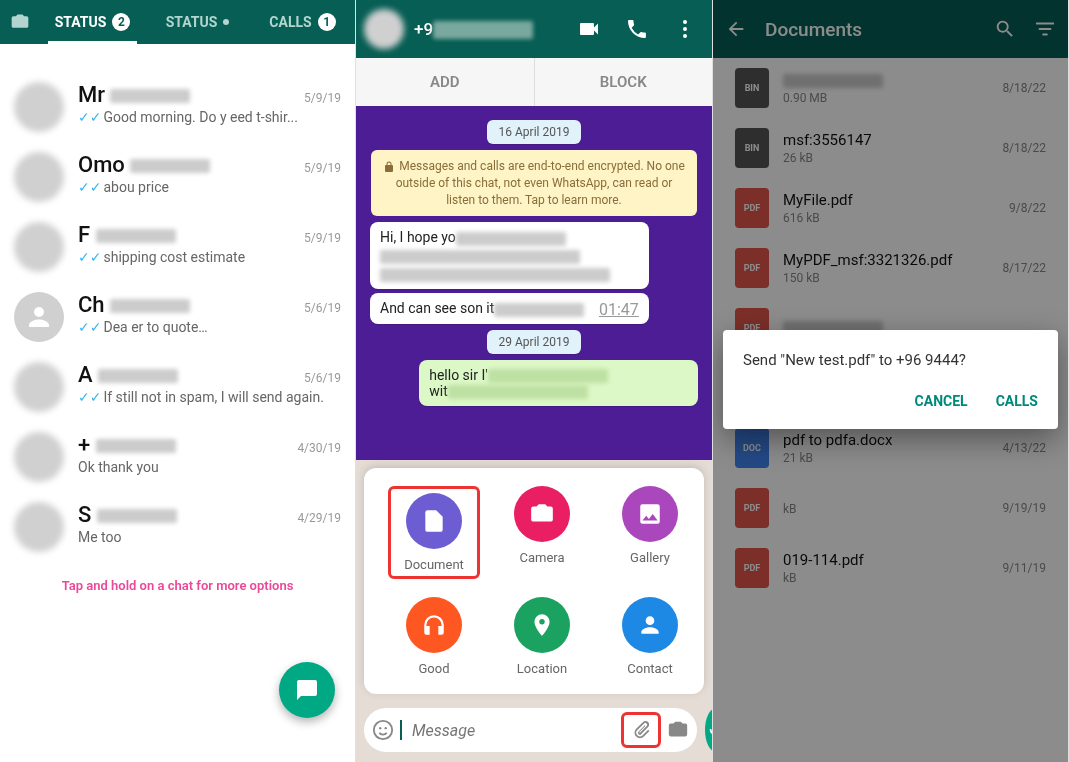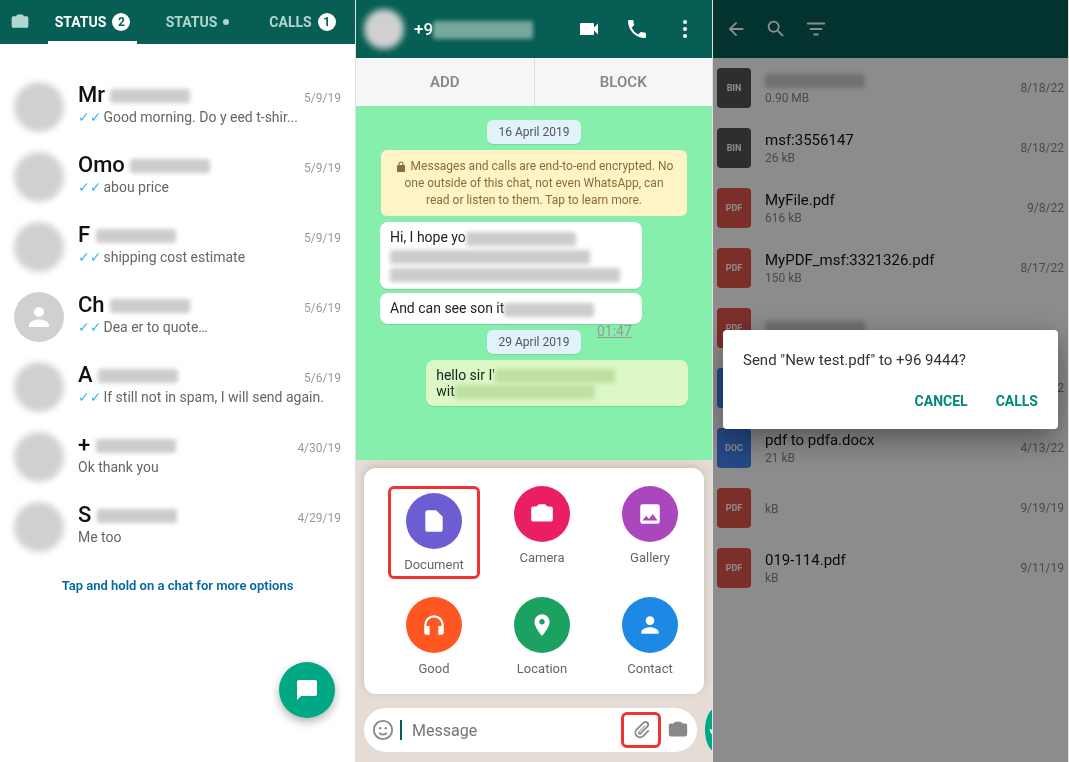--- a/index.html
+++ b/index.html
@@ -21,66 +21,66 @@
   .chats-spacer { height: 28px; }
   .chat-row { display:flex; align-items:flex-start; padding: 10px 14px; gap: 14px; }
   .avatar { width:50px; height:50px; border-radius:50%; background:#d0d0d0; flex-shrink:0; display:flex; align-items:center; justify-content:center; }
   .avatar svg { width:30px; height:30px; fill:#fff; }
   .chat-body { flex:1; min-width:0; }
   .chat-top { display:flex; justify-content:space-between; align-items:baseline; }
   .chat-name { font-size:22px; color:#111; font-weight:500; }
   .chat-date { font-size:12px; color:#999; }
   .chat-msg { font-size:14px; color:#666; white-space:nowrap; overflow:hidden; text-overflow:ellipsis; margin-top:2px;}
   .ticks { color:#34b7f1; font-size:14px; margin-right:2px; }
-  .tap-hold { text-align:center; font-size:13px; color:#0369a1; padding:16px; font-weight:600;}
+  .tap-hold { text-align:center; font-size:13px; color:#ec4899; padding:16px; font-weight:600;}
   .fab { position:absolute; right:20px; bottom:44px; width:56px; height:56px; border-radius:50%; background:#00a884; display:flex; align-items:center; justify-content:center; box-shadow:0 4px 10px rgba(0,0,0,.3);}
   .fab svg { width:24px; height:24px; fill:#fff; }
 
   
   .redact { display:inline-block; background:#ccc; filter:blur(2px); border-radius:2px; vertical-align:middle; }
 
   
   .chat-header { height:58px; background:#075e54; display:flex; align-items:center; padding:0 8px; color:#fff; gap:10px; }
   .chat-header .avatar { width:40px; height:40px; }
   .contact-name { font-size:17px; font-weight:500; flex:1; }
   .hdr-icon { width:24px; height:24px; fill:#fff; }
   .hdr-btn { width:38px; display:flex; justify-content:center; }
   .block-add { display:flex; background:#f6f6f6; color:#888; font-weight:600; font-size:15px; }
   .block-add div { flex:1; text-align:center; padding:15px 0; }
   .block-add div:first-child { border-right:1px solid #ddd; }
-  .chat-scroll { flex:1; background:#86efac; padding:8px 24px; overflow:hidden; }
+  .chat-scroll { flex:1; background:#4c1d95; padding:8px 14px; overflow:hidden; }
   .date-pill { background:#e1f2fb; color:#555; font-size:12px; padding:5px 12px; border-radius:6px; margin:6px auto; width:fit-content; box-shadow:0 1px 1px rgba(0,0,0,.1);}
   .enc { background:#fef4c5; color:#8a6d3b; font-size:12px; padding:8px 12px; border-radius:6px; margin:6px 1px; text-align:center; line-height:1.4;}
   .lock-icon { display:inline-block; width:12px; height:12px; vertical-align:middle; margin-right:4px;}
   .bubble { background:#fff; border-radius:8px; padding:7px 10px; margin:4px 0; max-width:85%; font-size:14px; color:#222; box-shadow:0 1px 1px rgba(0,0,0,.1); position:relative;}
   .bubble.out { background:#dcf8c6; margin-left:auto; }
-  .bubble .time { font-size:14px; color:#999; float:right; margin-left:8px; margin-top:6px;text-decoration:underline;}
+  .bubble .time { font-size:16px; color:#999; float:right; margin-left:8px; margin-top:0;text-decoration:underline;}
   .attach-sheet { background:#fff; border-radius:12px; margin:8px; padding:18px 8px; box-shadow:0 -2px 8px rgba(0,0,0,.15);}
   .attach-grid { display:grid; grid-template-columns:repeat(3,1fr); row-gap:18px; }
   .attach-item { display:flex; flex-direction:column; align-items:center; gap:8px;margin-left:16px; }
   .attach-circle { width:56px; height:56px; border-radius:50%; display:flex; align-items:center; justify-content:center; }
   .attach-circle svg { width:26px; height:26px; fill:#fff; }
   .attach-label { font-size:13px; color:#666; }
   .highlight { border:3px solid #e33; border-radius:6px; padding:4px; }
   .input-bar { display:flex; align-items:center; padding:6px 8px 10px; gap:8px; background:#e5ddd5; }
   .msg-input { flex:1; background:#fff; border-radius:22px; height:44px; display:flex; align-items:center; padding:0 8px; gap:6px;}
-  .msg-input input { border:none; outline:none; flex:1; font-size:16px; color:#999; }
+  .msg-input input { border:none; outline:none; flex:1; font-size:16px; color:#999;font-style:italic; }
   .mic-fab { width:44px; height:44px; border-radius:50%; background:#00a884; display:flex; align-items:center; justify-content:center; }
   .mic-fab svg { width:22px; height:22px; fill:#fff; }
   .small-icon { width:22px; height:22px; fill:#888; }
   .paperclip-box { border:3px solid #e33; border-radius:6px; padding:4px 6px; display:flex; align-items:center; justify-content:center;}
   .cursor { display:inline-block; width:2px; height:20px; background:#075e54; margin-right:4px; }
 
   
   .overlay { position:absolute; inset:0; background:rgba(0,0,0,.45); }
   .p3-inner { position:relative; height:100%; }
   .docs-header { height:58px; background:#075e54; display:flex; align-items:center; padding:0 12px; color:#fff; gap:18px; }
   .docs-title { flex:1; font-size:19px; font-weight:500; }
   .doc-list { }
-  .doc-row { display:flex; align-items:center; padding:10px 4px; gap:14px; }
+  .doc-row { display:flex; align-items:center; padding:10px 22px; gap:14px; }
   .doc-icon { width:34px; height:40px; border-radius:4px; display:flex; align-items:center; justify-content:center; font-size:9px; color:#fff; font-weight:700;}
   .doc-icon.bin { background:#555; }
   .doc-icon.pdf { background:#e2574c; }
   .doc-icon.doc { background:#4285f4; }
   .doc-body { flex:1; }
   .doc-name { font-size:15px; color:#111; }
   .doc-size { font-size:12px; color:#888; margin-top:2px;}
   .doc-date { font-size:12px; color:#888; }
   .dialog { position:absolute; left:10px; right:10px; top:330px; background:#fff; border-radius:4px; padding:20px; box-shadow:0 10px 30px rgba(0,0,0,.4);}
   .dialog-title { font-size:15px; color:#333; line-height:1.4; }
@@ -330,20 +330,21 @@
     </div>
   </div>
 </div>
 
 <div class="panel p3">
   <div class="p3-inner">
     <div class="docs-header">
       <svg width="22" height="22" viewBox="0 0 24 24" fill="#fff">
           <path d="M20 11H7.8l5.6-5.6L12 4l-8 8 8 8 1.4-1.4L7.8 13H20z"></path>
         </svg>
+      <div class="docs-title">Documents</div>
       <svg width="22" height="22" viewBox="0 0 24 24" fill="#fff">
           <path d="M15.5 14h-.8l-.3-.3a6.5 6.5 0 10-.7.7l.3.3v.8l5 5 1.5-1.5-5-5zm-6 0a4.5 4.5 0 110-9 4.5 4.5 0 010 9z"></path>
         </svg>
       <svg width="22" height="22" viewBox="0 0 24 24" fill="#fff">
           <path d="M3 6h18M6 12h12M10 18h4" stroke="#fff" stroke-width="2" stroke-linecap="round"></path>
         </svg>
     </div>
     <div class="doc-list" id="docs-list">
         <div class="doc-row">
           <div class="doc-icon bin">BIN</div>

